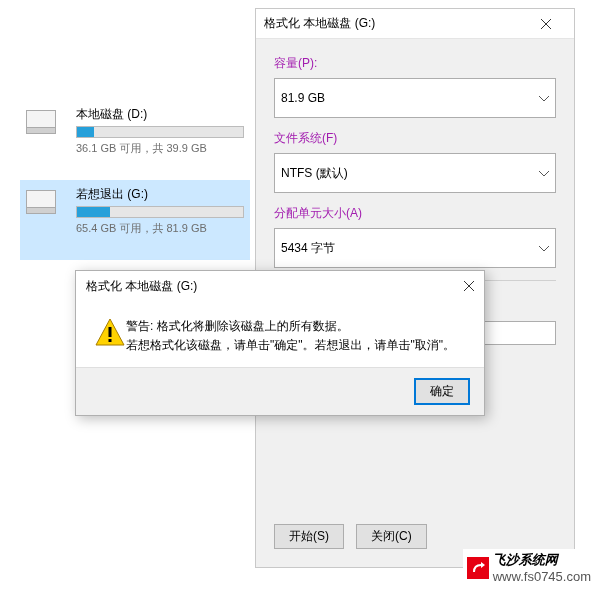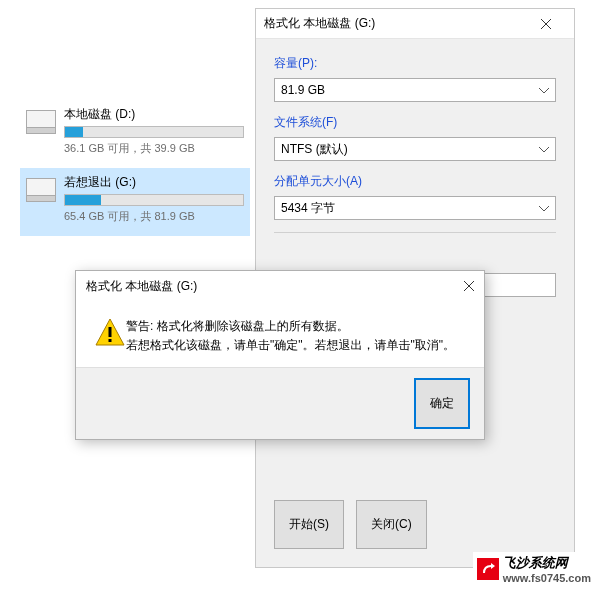--- a/index.html
+++ b/index.html
@@ -8,21 +8,21 @@
   font-family: "Microsoft YaHei", "Segoe UI", sans-serif;
   font-size: 12px;
   background: #fff;
   color: #000;
   position: relative;
   overflow: hidden;
 }
 
 
 .drive-list { position: absolute; left: 20px; top: 100px; width: 230px; }
-.drive-item { display: flex; gap: 8px; padding: 6px 6px 12px 6px; }
+.drive-item { display: flex; gap: 20px; padding: 6px 6px 24px 6px; }
 .drive-item.selected { background: #cce8ff; }
 .drive-icon {
   width: 30px; height: 24px; margin-top: 4px;
   border: 1px solid #aaa; background: #f4f4f4;
   position: relative;
 }
 .drive-icon::after {
   content: ""; position: absolute; bottom: 0; left: 0; right: 0; height: 5px;
   background: #d0d0d0; border-top: 1px solid #aaa;
 }
@@ -39,29 +39,29 @@
 }
 .dlg-title {
   height: 30px; background: #fff; border-bottom: 1px solid #e5e5e5;
   display: flex; align-items: center; padding: 0 8px; font-size: 12px;
 }
 .dlg-close {
   margin-left: auto; width: 40px; height: 28px; display: flex;
   align-items: center; justify-content: center; cursor: pointer;
 }
 .dlg-body { padding: 12px 18px; }
-.field-label { margin-top: 4px; margin-bottom: 6px; color: #1d4ed8; }
+.field-label { margin-top: 4px; margin-bottom: 6px; color: #a21caf; }
 .dropdown {
-  width: 100%; height: 24px; background: #fff; border: 1px solid #adadad;
+  width: 100%; height: 40px; background: #fff; border: 1px solid #adadad;
   display: flex; align-items: center; padding: 0 6px; margin-bottom: 12px;
   position: relative; cursor: pointer;
 }
 .dropdown-arrow { margin-left: auto; }
 .btn {
-  display: inline-block; padding: 15px 14px; background: #e1e1e1;
+  display: inline-block; padding: 3px 14px; background: #e1e1e1;
   border: 1px solid #adadad; cursor: pointer; font-size: 12px;
 }
 .btn.primary { border: 2px solid #0078d7; }
 .checkbox-row { display: flex; align-items: center; gap: 4px; margin-top: 14px; }
 .checkbox {
   width: 13px; height: 13px; border: 1px solid #333; background: #fff;
   display: flex; align-items: center; justify-content: center;
   color: #0078d7; font-size: 11px; line-height: 1;
 }
 .volume-input {
@@ -96,21 +96,21 @@
 .watermark {
   position: absolute; right: 0; bottom: 6px;
   display: flex; align-items: center; gap: 4px;
   background: #fff; padding: 2px 4px;
 }
 .wm-logo {
   width: 22px; height: 22px; background: #e60012;
   display: flex; align-items: center; justify-content: center;
 }
 .wm-text { font-size: 13px; font-style: italic; font-weight: bold; }
-.wm-sub { font-size: 11px; color: #555; font-weight: bold; }
+.wm-sub { font-size: 13px; color: #555; }
 
 hr.sep { border: none; border-top: 1px solid #d0d0d0; margin: 10px 0; }
 </style>
 </head>
 <body>
 
 <div class="drive-list">
   <div class="drive-item">
     <div class="drive-icon"></div>
     <div class="drive-info">

